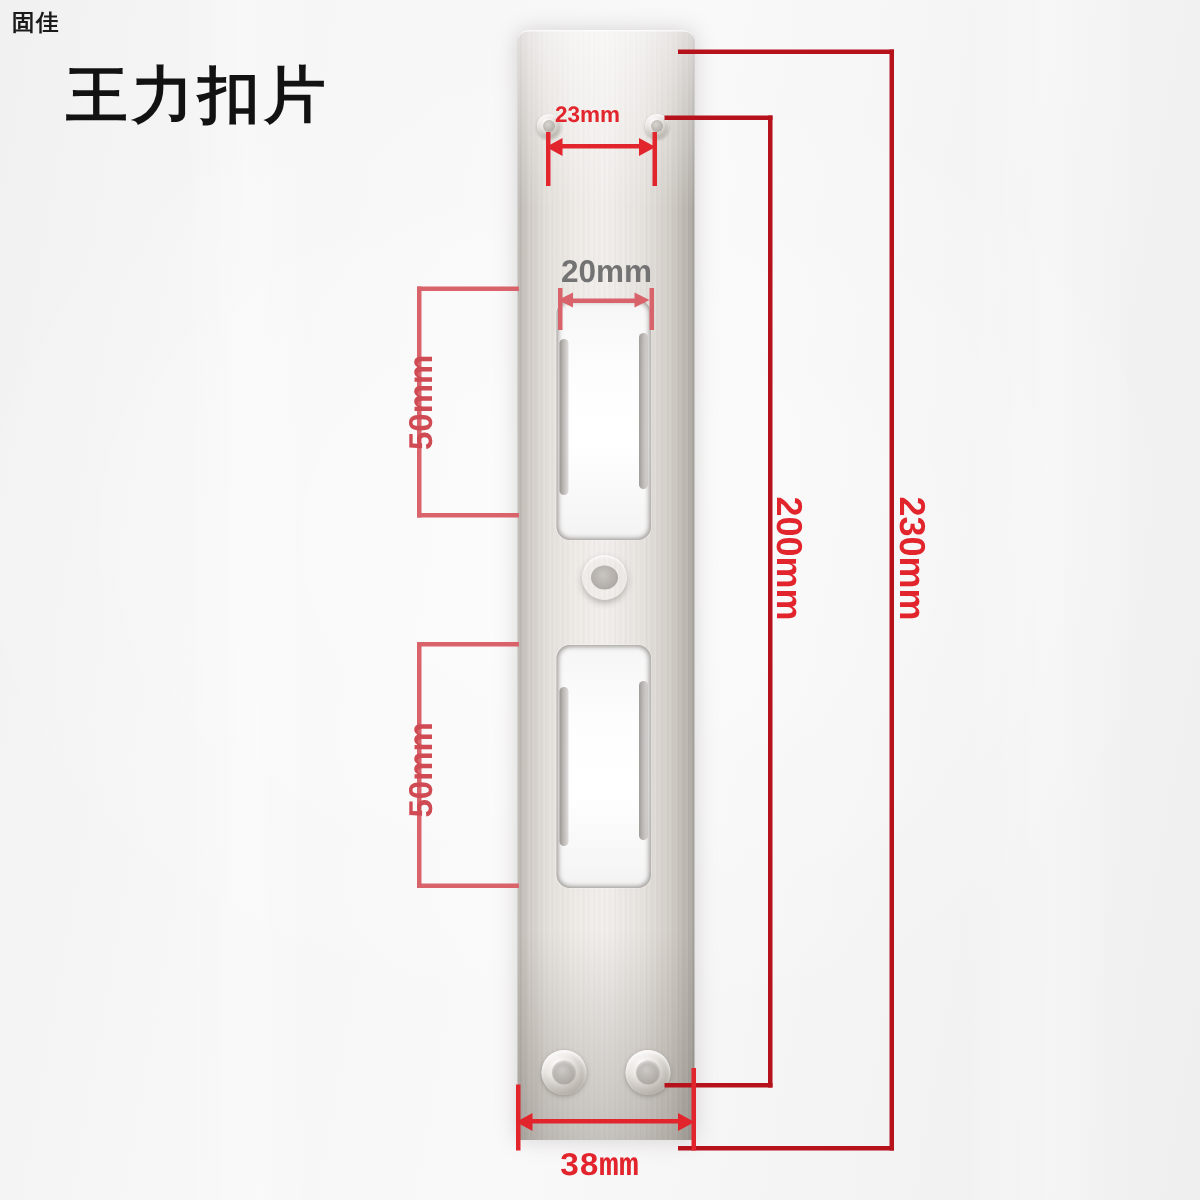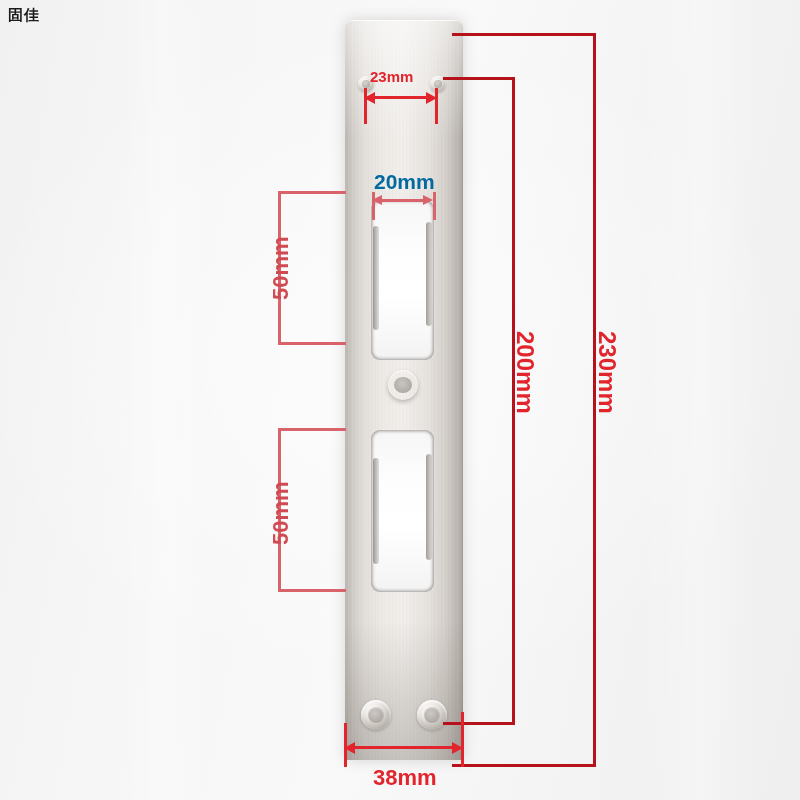--- a/index.html
+++ b/index.html
@@ -229,37 +229,38 @@
     border-left: 10px solid #d9636b;
   }
 
   .dim-label {
     position: absolute;
     color: #e2242c;
     font-weight: 700;
     white-space: nowrap;
     letter-spacing: 0px;
   }
-  .dim-label-pale { color: #0369a1; }
+  .dim-label-pale { color: #737373; }
   .dim-label-mid  { color: #cf4a52; }
 
   .rot-cw  { transform: rotate(90deg);  transform-origin: 0 0; }
   .rot-ccw { transform: rotate(-90deg); transform-origin: 0 0; }
 </style>
 </head>
 <body>
 
 <div id="stage">
 
   <div class="bg-wash"></div>
   <div class="bg-vignette"></div>
   <div class="bg-streak" style="left:120px;width:90px;opacity:.5;"></div>
   <div class="bg-streak" style="left:640px;width:120px;opacity:.45;"></div>
 
   <div class="brand-mark">固佳</div>
+  <div class="product-title">王力扣片</div>
 
   <div class="plate">
     <div class="plate-grain"></div>
     <div class="plate-top-sheen"></div>
     <div class="plate-shade-lower"></div>
 
     <div class="screw-hole-small" style="left:13px;  top:56px;"></div>
     <div class="screw-hole-small" style="left:85px;  top:56px;"></div>
 
     <div class="cutout" style="left:26px; top:180px; width:63px; height:160px;">
@@ -323,16 +324,16 @@
     <div class="ann-v" style="left:593px; top:33px;  height:734px;"></div>
     <div class="dim-label rot-cw" style="left:621px; top:331px; font-size:24px;">230mm</div>
   </div>
 
   <div>
     <div class="ann-v ann-v-bright" style="left:344px; top:723px; height:44px;"></div>
     <div class="ann-v ann-v-bright" style="left:461px; top:712px; height:55px;"></div>
     <div class="ann-h ann-h-bright" style="left:350px; top:746px; width:108px;"></div>
     <div class="arrow-head arrow-left" style="left:344px; top:742px;"></div>
     <div class="arrow-head arrow-right" style="left:452px; top:742px;"></div>
-    <div class="dim-label" style="left:373px; top:765px; font-size:22px;">38mm</div>
+    <div class="dim-label" style="left:373px; top:765px; font-size:22px;font-family:Liberation Mono, monospace;">38mm</div>
   </div>
 
 </div>
 
 </body></html>

